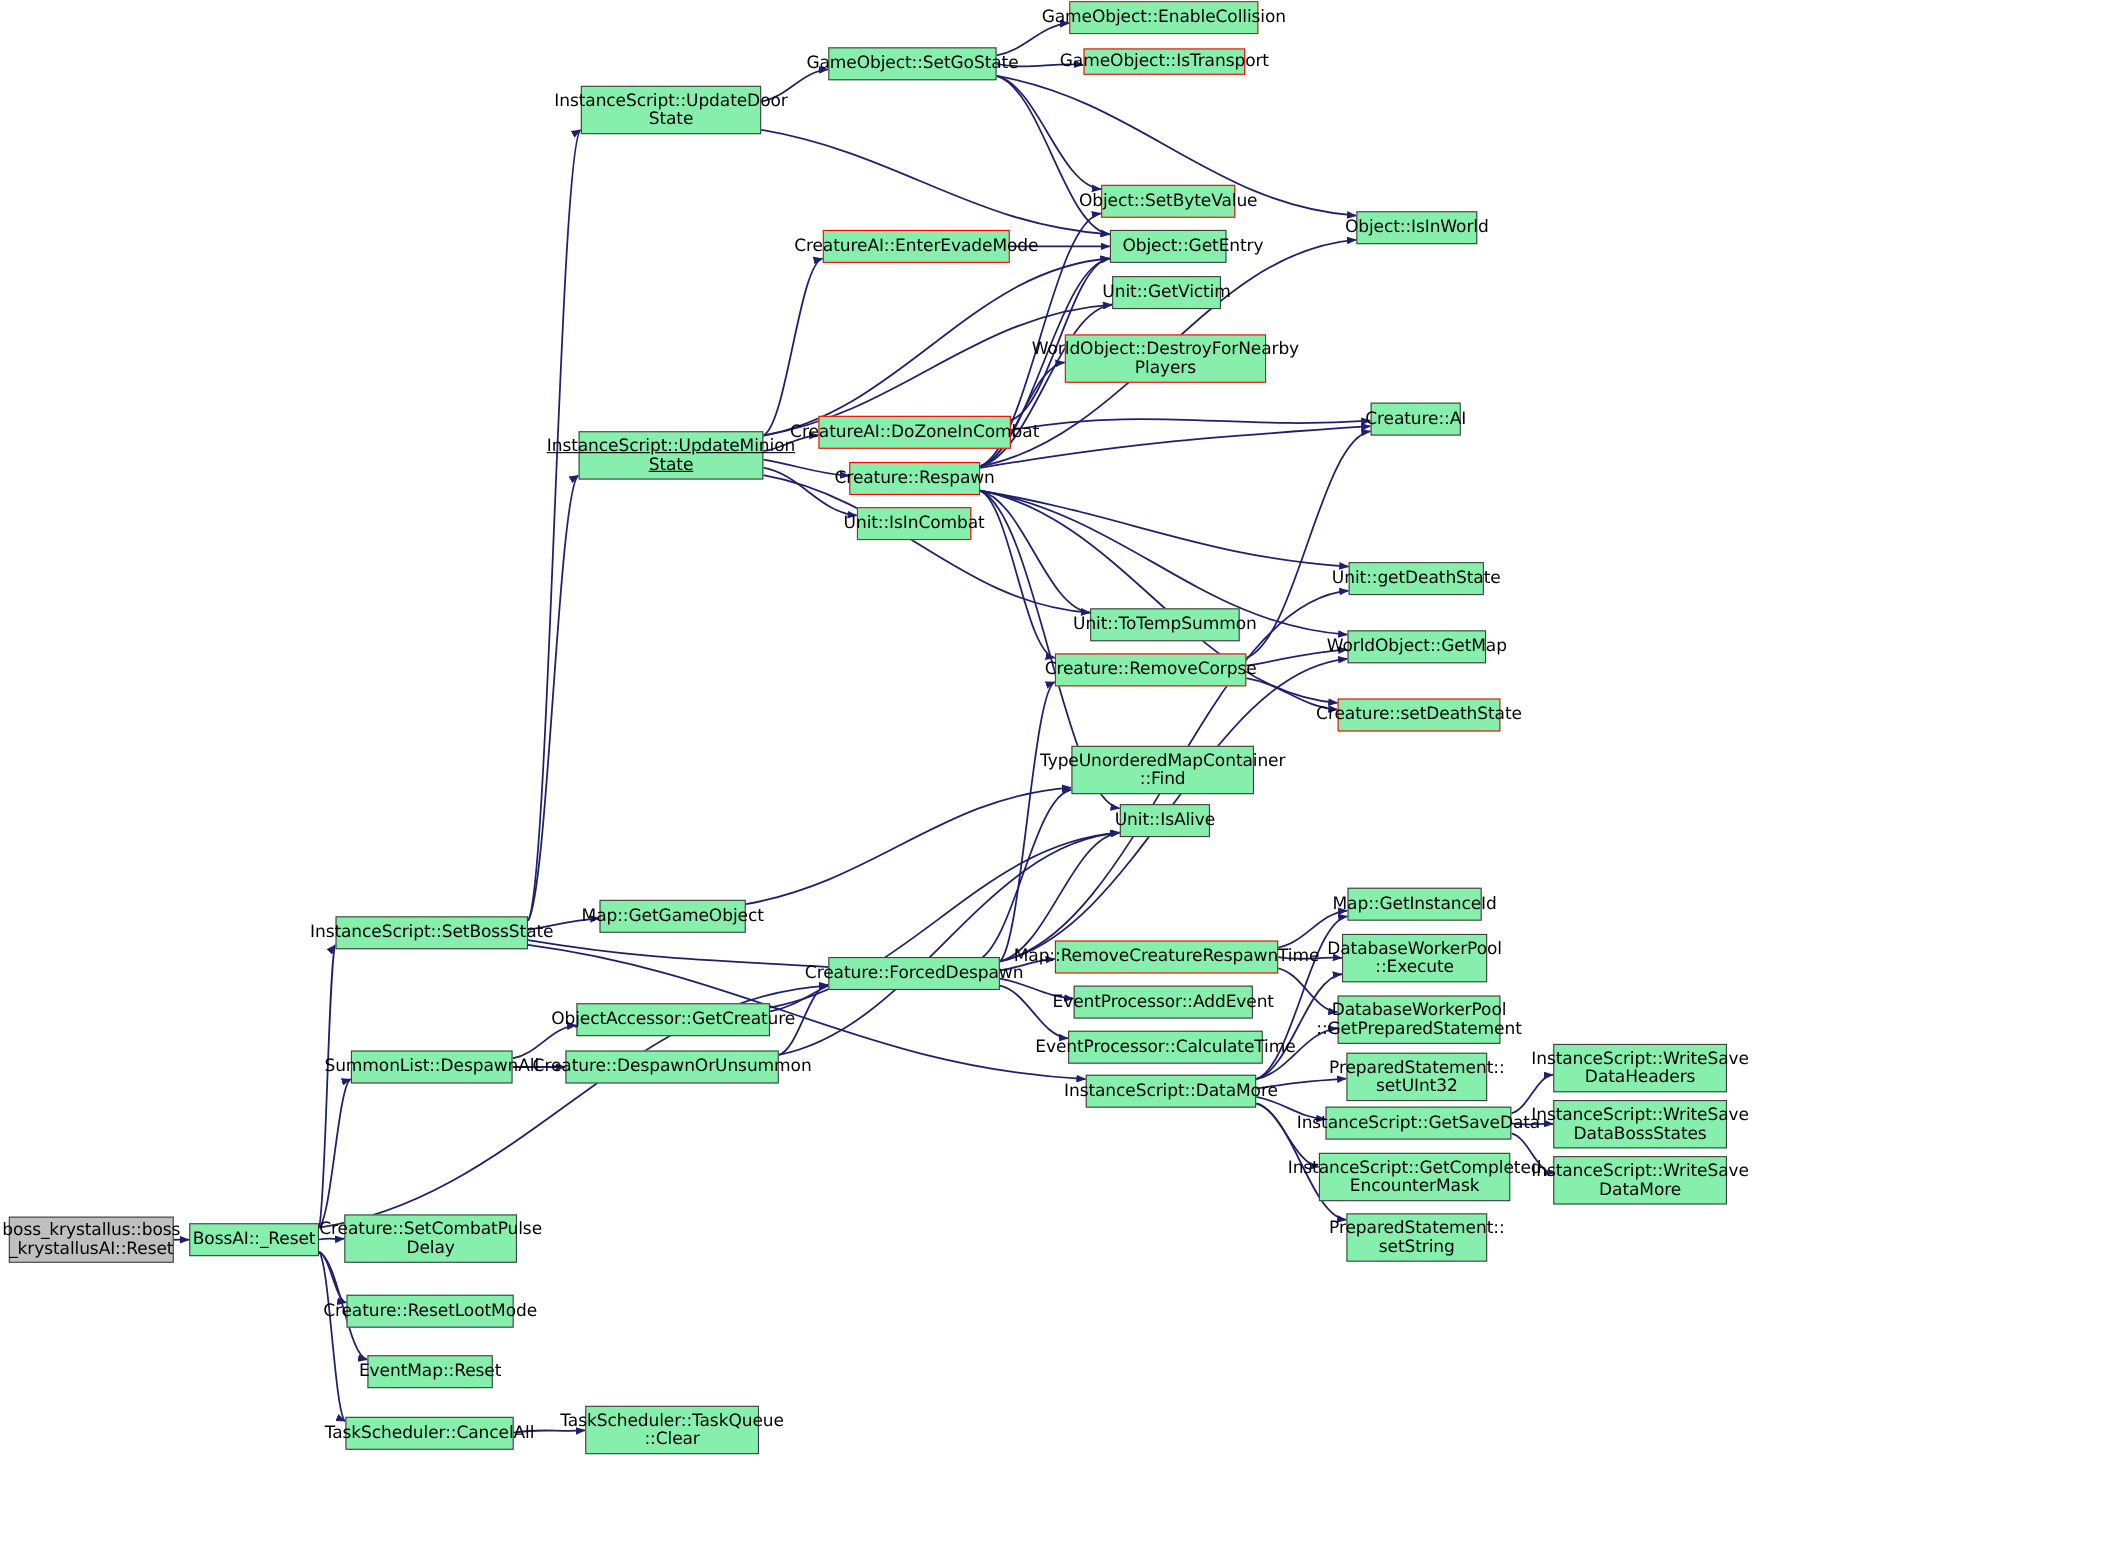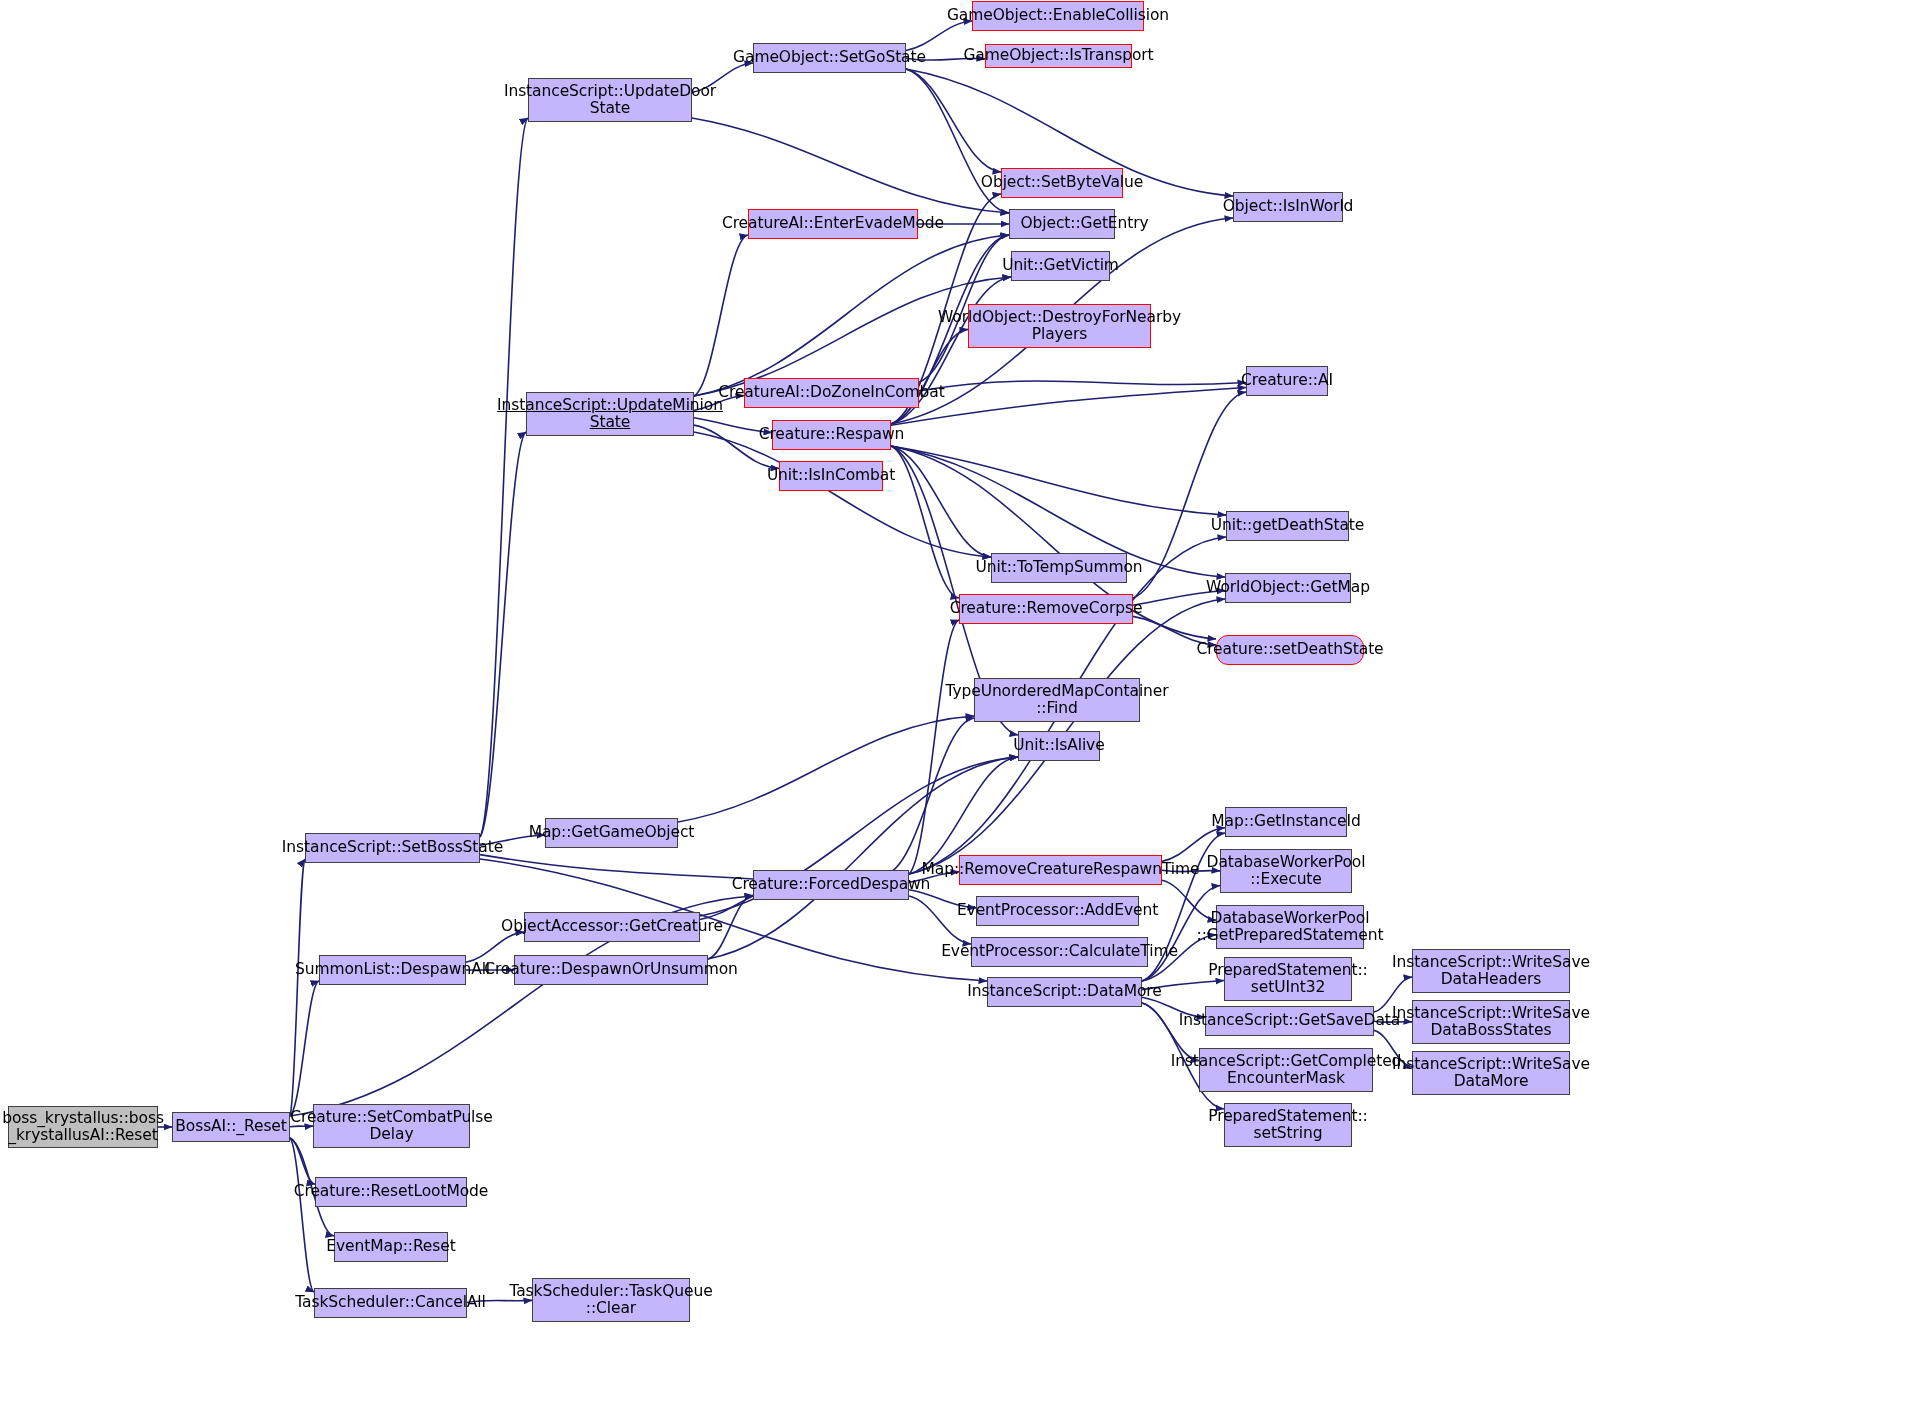--- a/index.html
+++ b/index.html
@@ -24,21 +24,21 @@
     height: 1403px;
     pointer-events: none;
   }
   .node {
     position: absolute;
     box-sizing: border-box;
     display: flex;
     align-items: center;
     justify-content: center;
     text-align: center;
-    background: #c4b5fd;
+    background: #86efac;
     border: 1px solid #404040;
     color: #000000;
     font-size: 15.5px;
     line-height: 1.12;
     letter-spacing: -0.1px;
     white-space: pre-line;
     padding: 0 3px;
     z-index: 5;
   }
   .node.red {
@@ -166,21 +166,21 @@
       <div class="node red" style="left: 968px; top: 304px; width: 183px; height: 44px;">WorldObject::DestroyForNearby
 Players</div>
       <div class="node red" style="left: 748px; top: 209px; width: 170px; height: 30px;">CreatureAI::EnterEvadeMode</div>
       <div class="node red" style="left: 744px; top: 378px; width: 175px; height: 30px;">CreatureAI::DoZoneInCombat</div>
       <div class="node red" style="left: 772px; top: 420px; width: 119px; height: 30px;">Creature::Respawn</div>
       <div class="node red" style="left: 779px; top: 461px; width: 104px; height: 30px;">Unit::IsInCombat</div>
       <div class="node" style="left: 1233px; top: 192px; width: 110px; height: 30px;">Object::IsInWorld</div>
       <div class="node" style="left: 1246px; top: 366px; width: 82px; height: 30px;">Creature::AI</div>
       <div class="node" style="left: 1226px; top: 511px; width: 123px; height: 30px;">Unit::getDeathState</div>
       <div class="node" style="left: 1225px; top: 573px; width: 126px; height: 30px;">WorldObject::GetMap</div>
-      <div class="node red" style="left: 1216px; top: 635px; width: 148px; height: 30px; border-radius: 12px;">Creature::setDeathState</div>
+      <div class="node red" style="left: 1216px; top: 635px; width: 148px; height: 30px;">Creature::setDeathState</div>
       <div class="node" style="left: 991px; top: 553px; width: 136px; height: 30px;">Unit::ToTempSummon</div>
       <div class="node red" style="left: 959px; top: 594px; width: 174px; height: 30px;">Creature::RemoveCorpse</div>
       <div class="node" style="left: 974px; top: 678px; width: 166px; height: 44px;">TypeUnorderedMapContainer
 ::Find</div>
       <div class="node" style="left: 1018px; top: 731px; width: 82px; height: 30px;">Unit::IsAlive</div>
       <div class="node" style="left: 753px; top: 870px; width: 156px; height: 30px;">Creature::ForcedDespawn</div>
       <div class="node red" style="left: 959px; top: 855px; width: 203px; height: 30px;">Map::RemoveCreatureRespawnTime</div>
       <div class="node" style="left: 976px; top: 896px; width: 163px; height: 30px;">EventProcessor::AddEvent</div>
       <div class="node" style="left: 971px; top: 937px; width: 177px; height: 30px;">EventProcessor::CalculateTime</div>
       <div class="node" style="left: 987px; top: 977px; width: 155px; height: 30px;">InstanceScript::DataMore</div>

